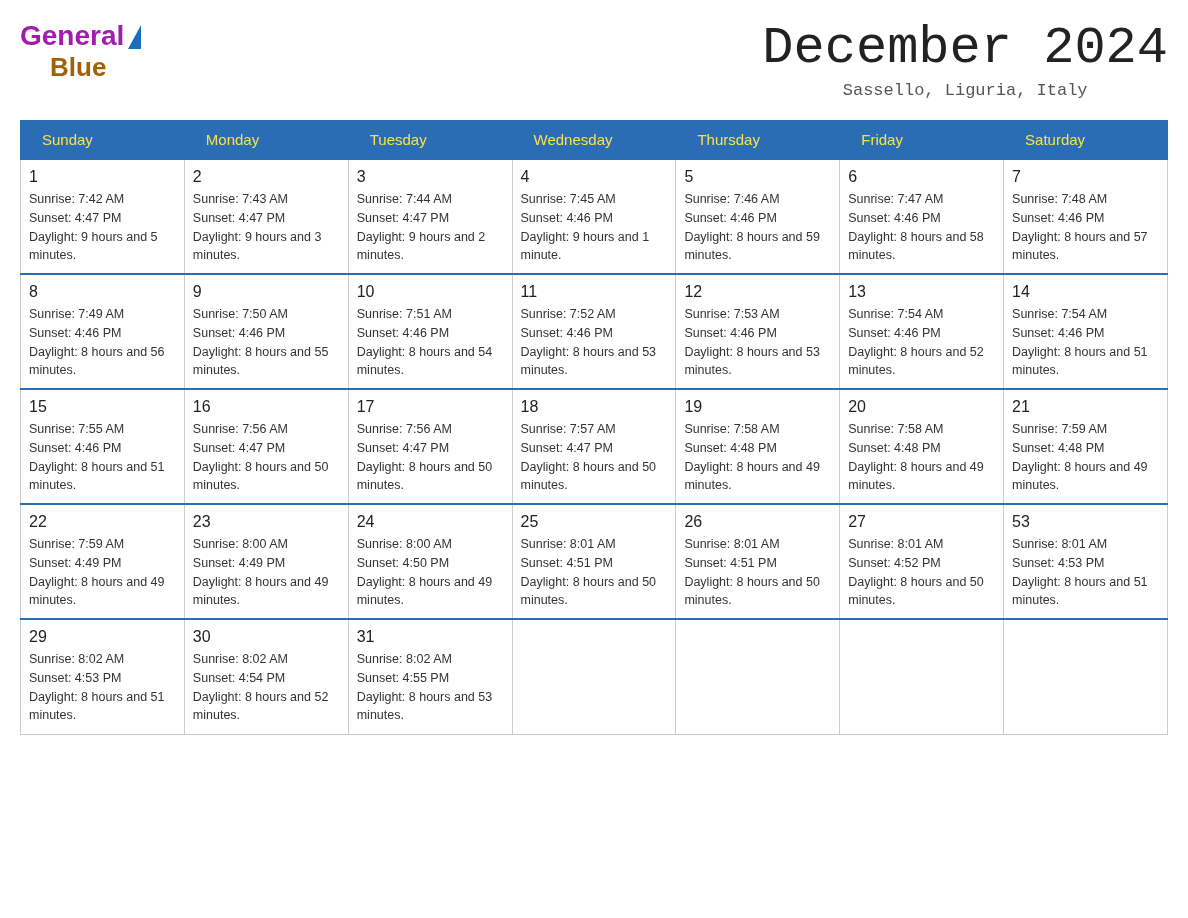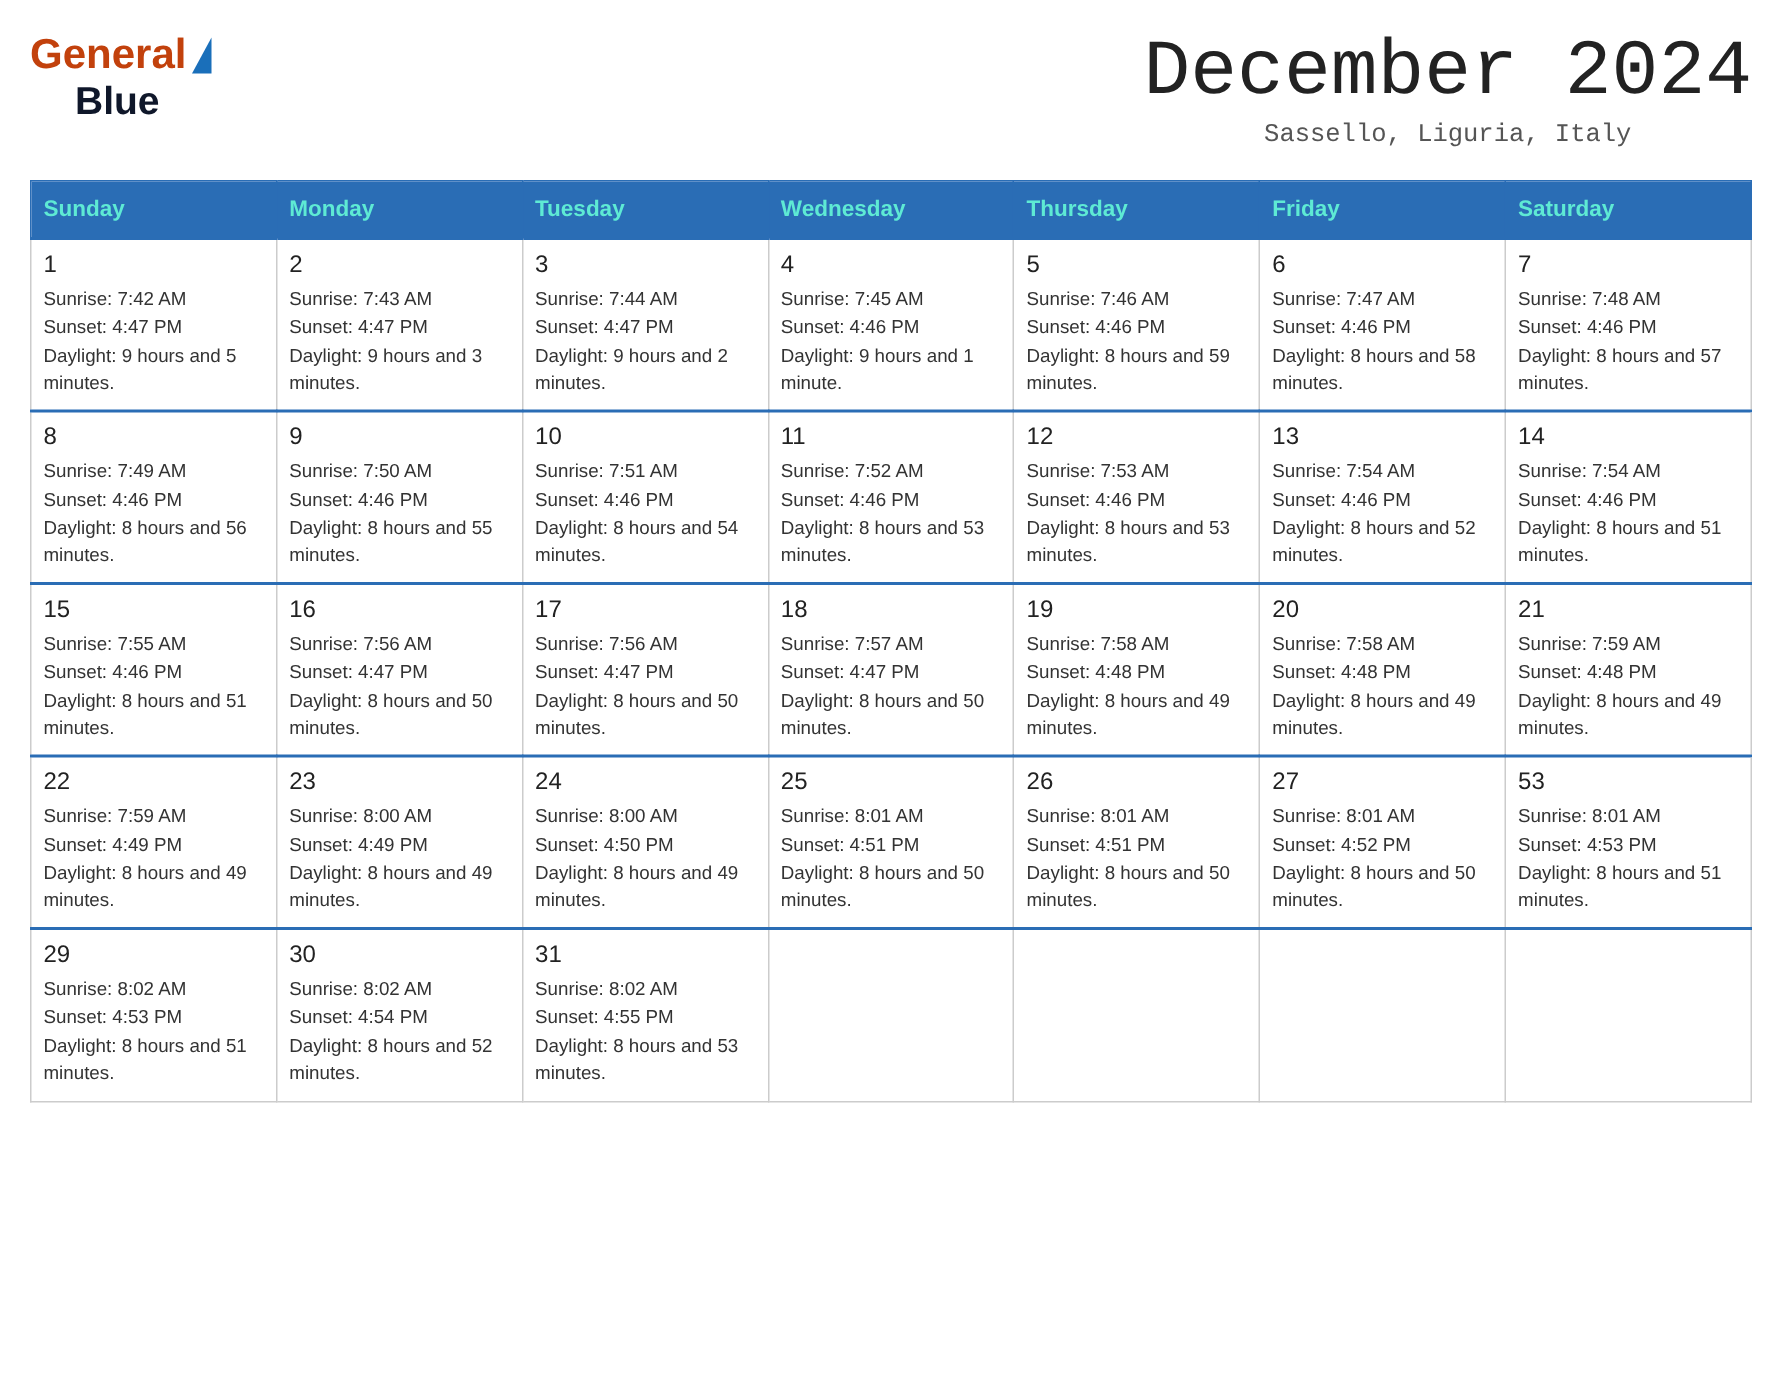--- a/index.html
+++ b/index.html
@@ -36,24 +36,24 @@
       color: #555;
       margin-top: 4px;
     }
     table {
       width: 100%;
       border-collapse: collapse;
       table-layout: fixed;
     }
     thead tr th {
       background-color: #2a6db5;
-      color: #5eead4;
-      padding: 10px 8px;
+      color: #fde047;
+      padding: 10px 21px;
       font-size: 15px;
-      font-weight: bold;
+      font-weight: normal;
       text-align: left;
       border: 1px solid #2a6db5;
     }
     tbody tr td {
       vertical-align: top;
       padding: 8px;
       font-size: 13px;
       color: #222;
       border-left: 1px solid #ccc;
       border-right: 1px solid #ccc;
@@ -90,25 +90,25 @@
     tbody tr {
       border-top: 2px solid #2a6db5;
     }
   </style>
 </head>
 <body>
 
 <div class="header">
   <div class="logo">
     <div style="display:flex; align-items:center; margin-bottom:0;">
-      <span style="font-size:28px; font-weight:bold; color:#c2410c; font-family:Arial,sans-serif;text-align:right;">General</span>
+      <span style="font-size:28px; font-weight:bold; color:#a21caf; font-family:Arial,sans-serif;text-align:right;">General</span>
       <span style="display:inline-block; width:0; height:0; border-left:13px solid transparent; border-right:0px solid transparent; border-bottom:24px solid #1a6fba; margin-left:4px; margin-bottom:-2px;"></span>
     </div>
     <div style="margin-left: 30px;">
-      <span style="font-size:26px; font-weight:bold; color:#0f172a; font-family:Arial,sans-serif;">Blue</span>
+      <span style="font-size:26px; font-weight:bold; color:#a16207; font-family:Arial,sans-serif;">Blue</span>
     </div>
   </div>
   <div class="title-section">
     <div class="month-title">December 2024</div>
     <div class="location">Sassello, Liguria, Italy</div>
   </div>
 </div>
 
 <table>
   <thead>

